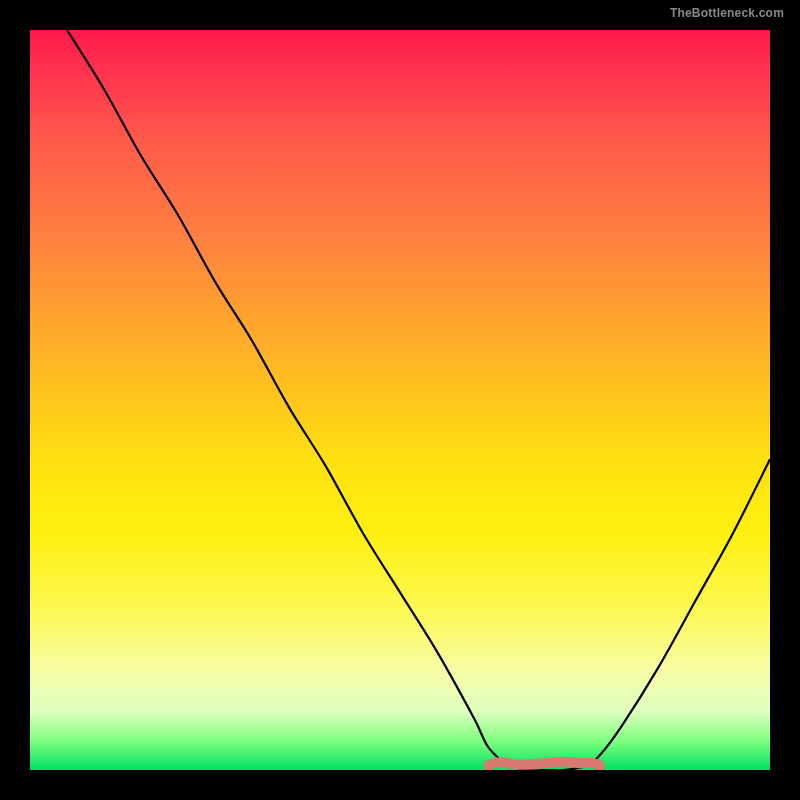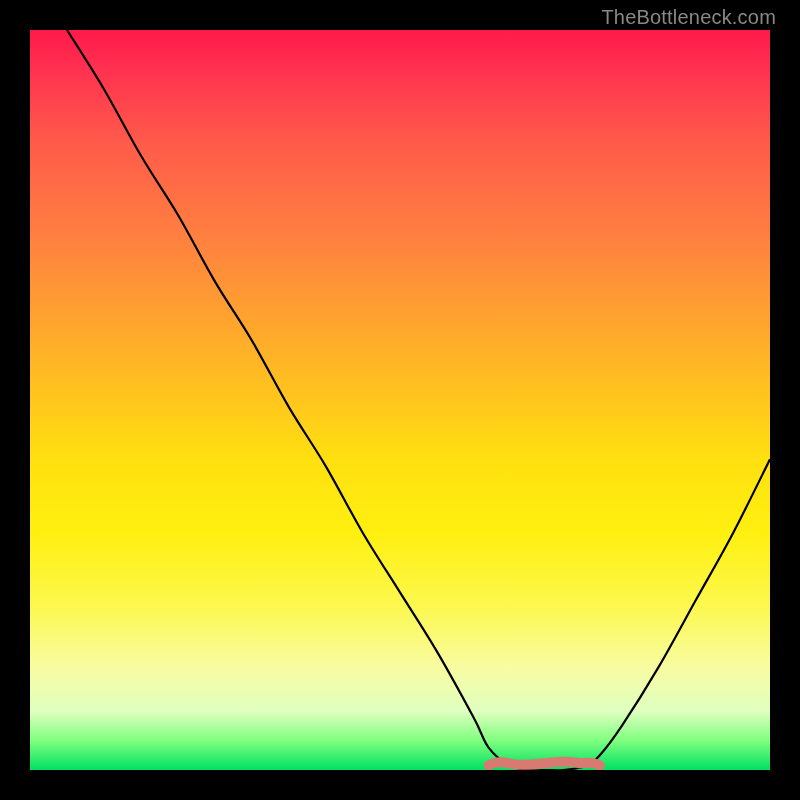--- a/index.html
+++ b/index.html
@@ -28,24 +28,24 @@
       #fcf850 78%,
       #f8fca0 86%,
       #e0ffc0 92%,
       #80ff80 96%,
       #00e060 100%
     );
   }
   .watermark {
     position: absolute;
     top: 6px;
-    right: 24px;
+    right: 16px;
     color: #888;
-    font-size: 20px;
-    font-weight: 400;
+    font-size: 12px;
+    font-weight: 700;
     letter-spacing: 0.2px;
     z-index: 10;
   }
   svg.curve {
     position: absolute;
     left: 0; top: 0;
     width: 100%; height: 100%;
   }
 </style>
 </head>

